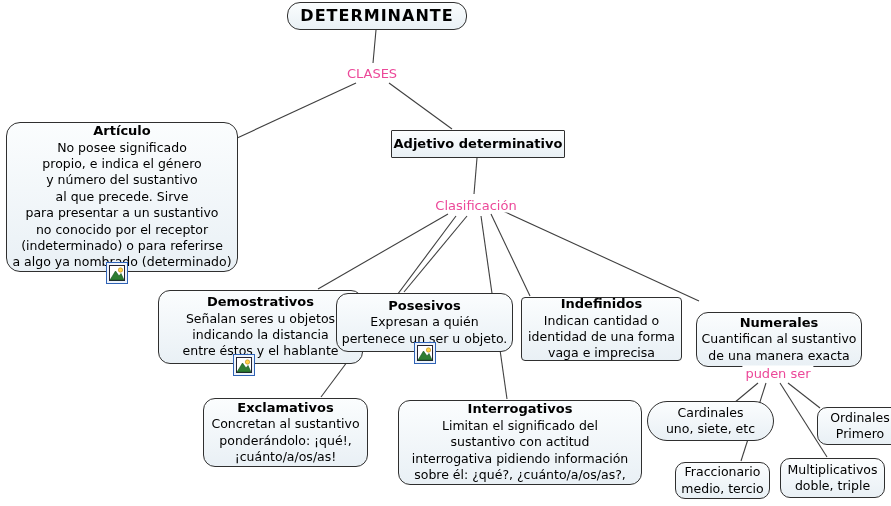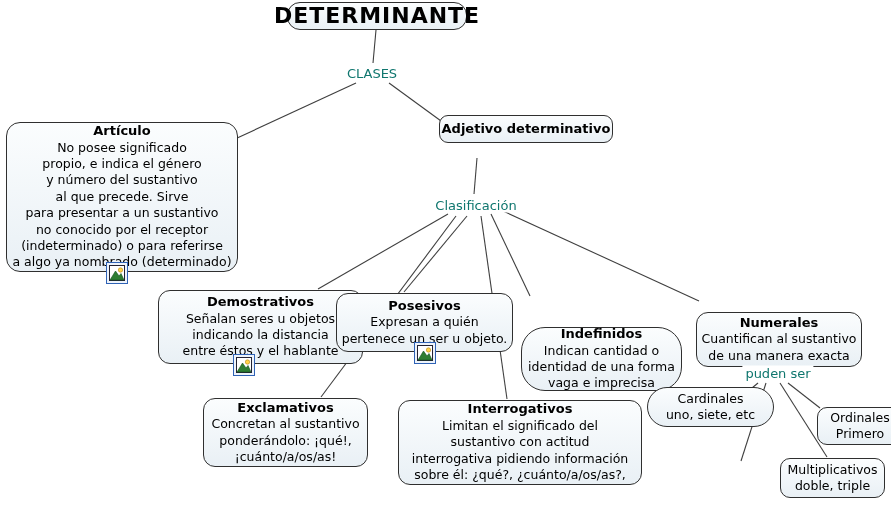--- a/index.html
+++ b/index.html
@@ -14,25 +14,25 @@
   svg.edges{position:absolute;left:0;top:0;width:891px;height:506px;}
   svg.edges line{stroke:#3f3f3f;stroke-width:1.1;}
   .node{
     position:absolute;box-sizing:border-box;
     border:1.4px solid #2f2f2f;
     background:linear-gradient(180deg,#fbfdfe 0%,#e9f0f5 100%);
     display:flex;flex-direction:column;justify-content:center;align-items:center;
     text-align:center;font-size:12.5px;line-height:16.4px;color:#000;
   }
   .node .title{font-weight:bold;font-size:13px;white-space:nowrap;}
-  .node.big .title{font-size:22px;letter-spacing:1px;}
+  .node.big .title{font-size:16px;letter-spacing:1px;}
   .node .bodyline{white-space:nowrap;}
   .label{
     position:absolute;transform:translate(-50%,-50%);
-    background:#ffffff;padding:0 3px;font-size:13px;color:#0f766e;white-space:nowrap;
+    background:#ffffff;padding:0 3px;font-size:13px;color:#ec4899;white-space:nowrap;
   }
   .res-icon{position:absolute;width:22px;height:22px;cursor:pointer;}
 </style>
 </head>
 <body>
 
 <div id="canvas">
   <svg class="edges" id="edges">
       <line x1="376" y1="30" x2="373" y2="63"></line>
       <line x1="356" y1="83" x2="235" y2="139"></line>
@@ -63,21 +63,21 @@
       <div class="bodyline">no conocido por el receptor</div>
       <div class="bodyline">(indeterminado) o para referirse</div>
       <div class="bodyline">a algo ya nombrado (determinado)</div>
     </div>
     <div class="res-icon" style="left: 106px; top: 262px;"><svg width="22" height="22" viewBox="0 0 22 22">
         <rect x="0.5" y="0.5" width="21" height="21" fill="#edf3fb" stroke="#2f62b5"></rect>
         <rect x="3.5" y="3.5" width="15" height="15" fill="#ffffff" stroke="#222233"></rect>
         <circle cx="14.5" cy="8" r="2.2" fill="#ffd24a" stroke="#b8860b" stroke-width="0.6"></circle>
         <path d="M4 18 L9.5 9 L13 14 L15 11.5 L18 18 Z" fill="#2e7d32" stroke="#14501f" stroke-width="0.6"></path>
       </svg></div>
-    <div class="node" style="left: 391px; top: 115px; width: 174px; height: 28px; border-radius: 9px; margin-left: 48px;">
+    <div class="node" style="left: 391px; top: 130px; width: 174px; height: 28px; border-radius: 1px;">
       <div class="title">Adjetivo determinativo</div>
     </div>
     <div class="node" style="left: 158px; top: 290px; width: 205px; height: 74px; border-radius: 12px;">
       <div class="title">Demostrativos</div>
       <div class="bodyline">Señalan seres u objetos</div>
       <div class="bodyline">indicando la distancia</div>
       <div class="bodyline">entre éstos y el hablante</div>
     </div>
     <div class="res-icon" style="left: 232.5px; top: 354px;"><svg width="22" height="22" viewBox="0 0 22 22">
         <rect x="0.5" y="0.5" width="21" height="21" fill="#edf3fb" stroke="#2f62b5"></rect>
@@ -89,21 +89,21 @@
       <div class="title">Posesivos</div>
       <div class="bodyline">Expresan a quién</div>
       <div class="bodyline">pertenece un ser u objeto.</div>
     </div>
     <div class="res-icon" style="left: 413.5px; top: 342px;"><svg width="22" height="22" viewBox="0 0 22 22">
         <rect x="0.5" y="0.5" width="21" height="21" fill="#edf3fb" stroke="#2f62b5"></rect>
         <rect x="3.5" y="3.5" width="15" height="15" fill="#ffffff" stroke="#222233"></rect>
         <circle cx="14.5" cy="8" r="2.2" fill="#ffd24a" stroke="#b8860b" stroke-width="0.6"></circle>
         <path d="M4 18 L9.5 9 L13 14 L15 11.5 L18 18 Z" fill="#2e7d32" stroke="#14501f" stroke-width="0.6"></path>
       </svg></div>
-    <div class="node" style="left: 521px; top: 297px; width: 161px; height: 64px; border-radius: 24px; margin-top: 30px;">
+    <div class="node" style="left: 521px; top: 297px; width: 161px; height: 64px; border-radius: 4px;">
       <div class="title">Indefinidos</div>
       <div class="bodyline">Indican cantidad o</div>
       <div class="bodyline">identidad de una forma</div>
       <div class="bodyline">vaga e imprecisa</div>
     </div>
     <div class="node" style="left: 696px; top: 300px; width: 166px; height: 55px; border-radius: 12px; margin-top: 12px;">
       <div class="title">Numerales</div>
       <div class="bodyline">Cuantifican al sustantivo</div>
       <div class="bodyline">de una manera exacta</div>
     </div>
@@ -113,27 +113,31 @@
       <div class="bodyline">ponderándolo: ¡qué!,</div>
       <div class="bodyline">¡cuánto/a/os/as!</div>
     </div>
     <div class="node" style="left: 398px; top: 400px; width: 244px; height: 85px; border-radius: 12px;">
       <div class="title">Interrogativos</div>
       <div class="bodyline">Limitan el significado del</div>
       <div class="bodyline">sustantivo con actitud</div>
       <div class="bodyline">interrogativa pidiendo información</div>
       <div class="bodyline">sobre él: ¿qué?, ¿cuánto/a/os/as?,</div>
     </div>
-    <div class="node" style="left: 647px; top: 387px; width: 127px; height: 40px; border-radius: 20px;">
+    <div class="node" style="left: 647px; top: 401px; width: 127px; height: 40px; border-radius: 20px;">
       <div class="bodyline">Cardinales</div>
       <div class="bodyline">uno, siete, etc</div>
     </div>
     <div class="node" style="left: 817px; top: 407px; width: 86px; height: 38px; border-radius: 10px;">
       <div class="bodyline">Ordinales</div>
       <div class="bodyline">Primero</div>
+    </div>
+    <div class="node" style="left: 675px; top: 462px; width: 95px; height: 37px; border-radius: 10px;">
+      <div class="bodyline">Fraccionario</div>
+      <div class="bodyline">medio, tercio</div>
     </div>
     <div class="node" style="left: 780px; top: 458px; width: 105px; height: 40px; border-radius: 10px;">
       <div class="bodyline">Multiplicativos</div>
       <div class="bodyline">doble, triple</div>
     </div>
     <div class="label" style="left: 372px; top: 73px;">CLASES</div>
     <div class="label" style="left: 476px; top: 205px;">Clasificación</div>
     <div class="label" style="left: 778px; top: 373px;">puden ser</div>
   </div>
 

